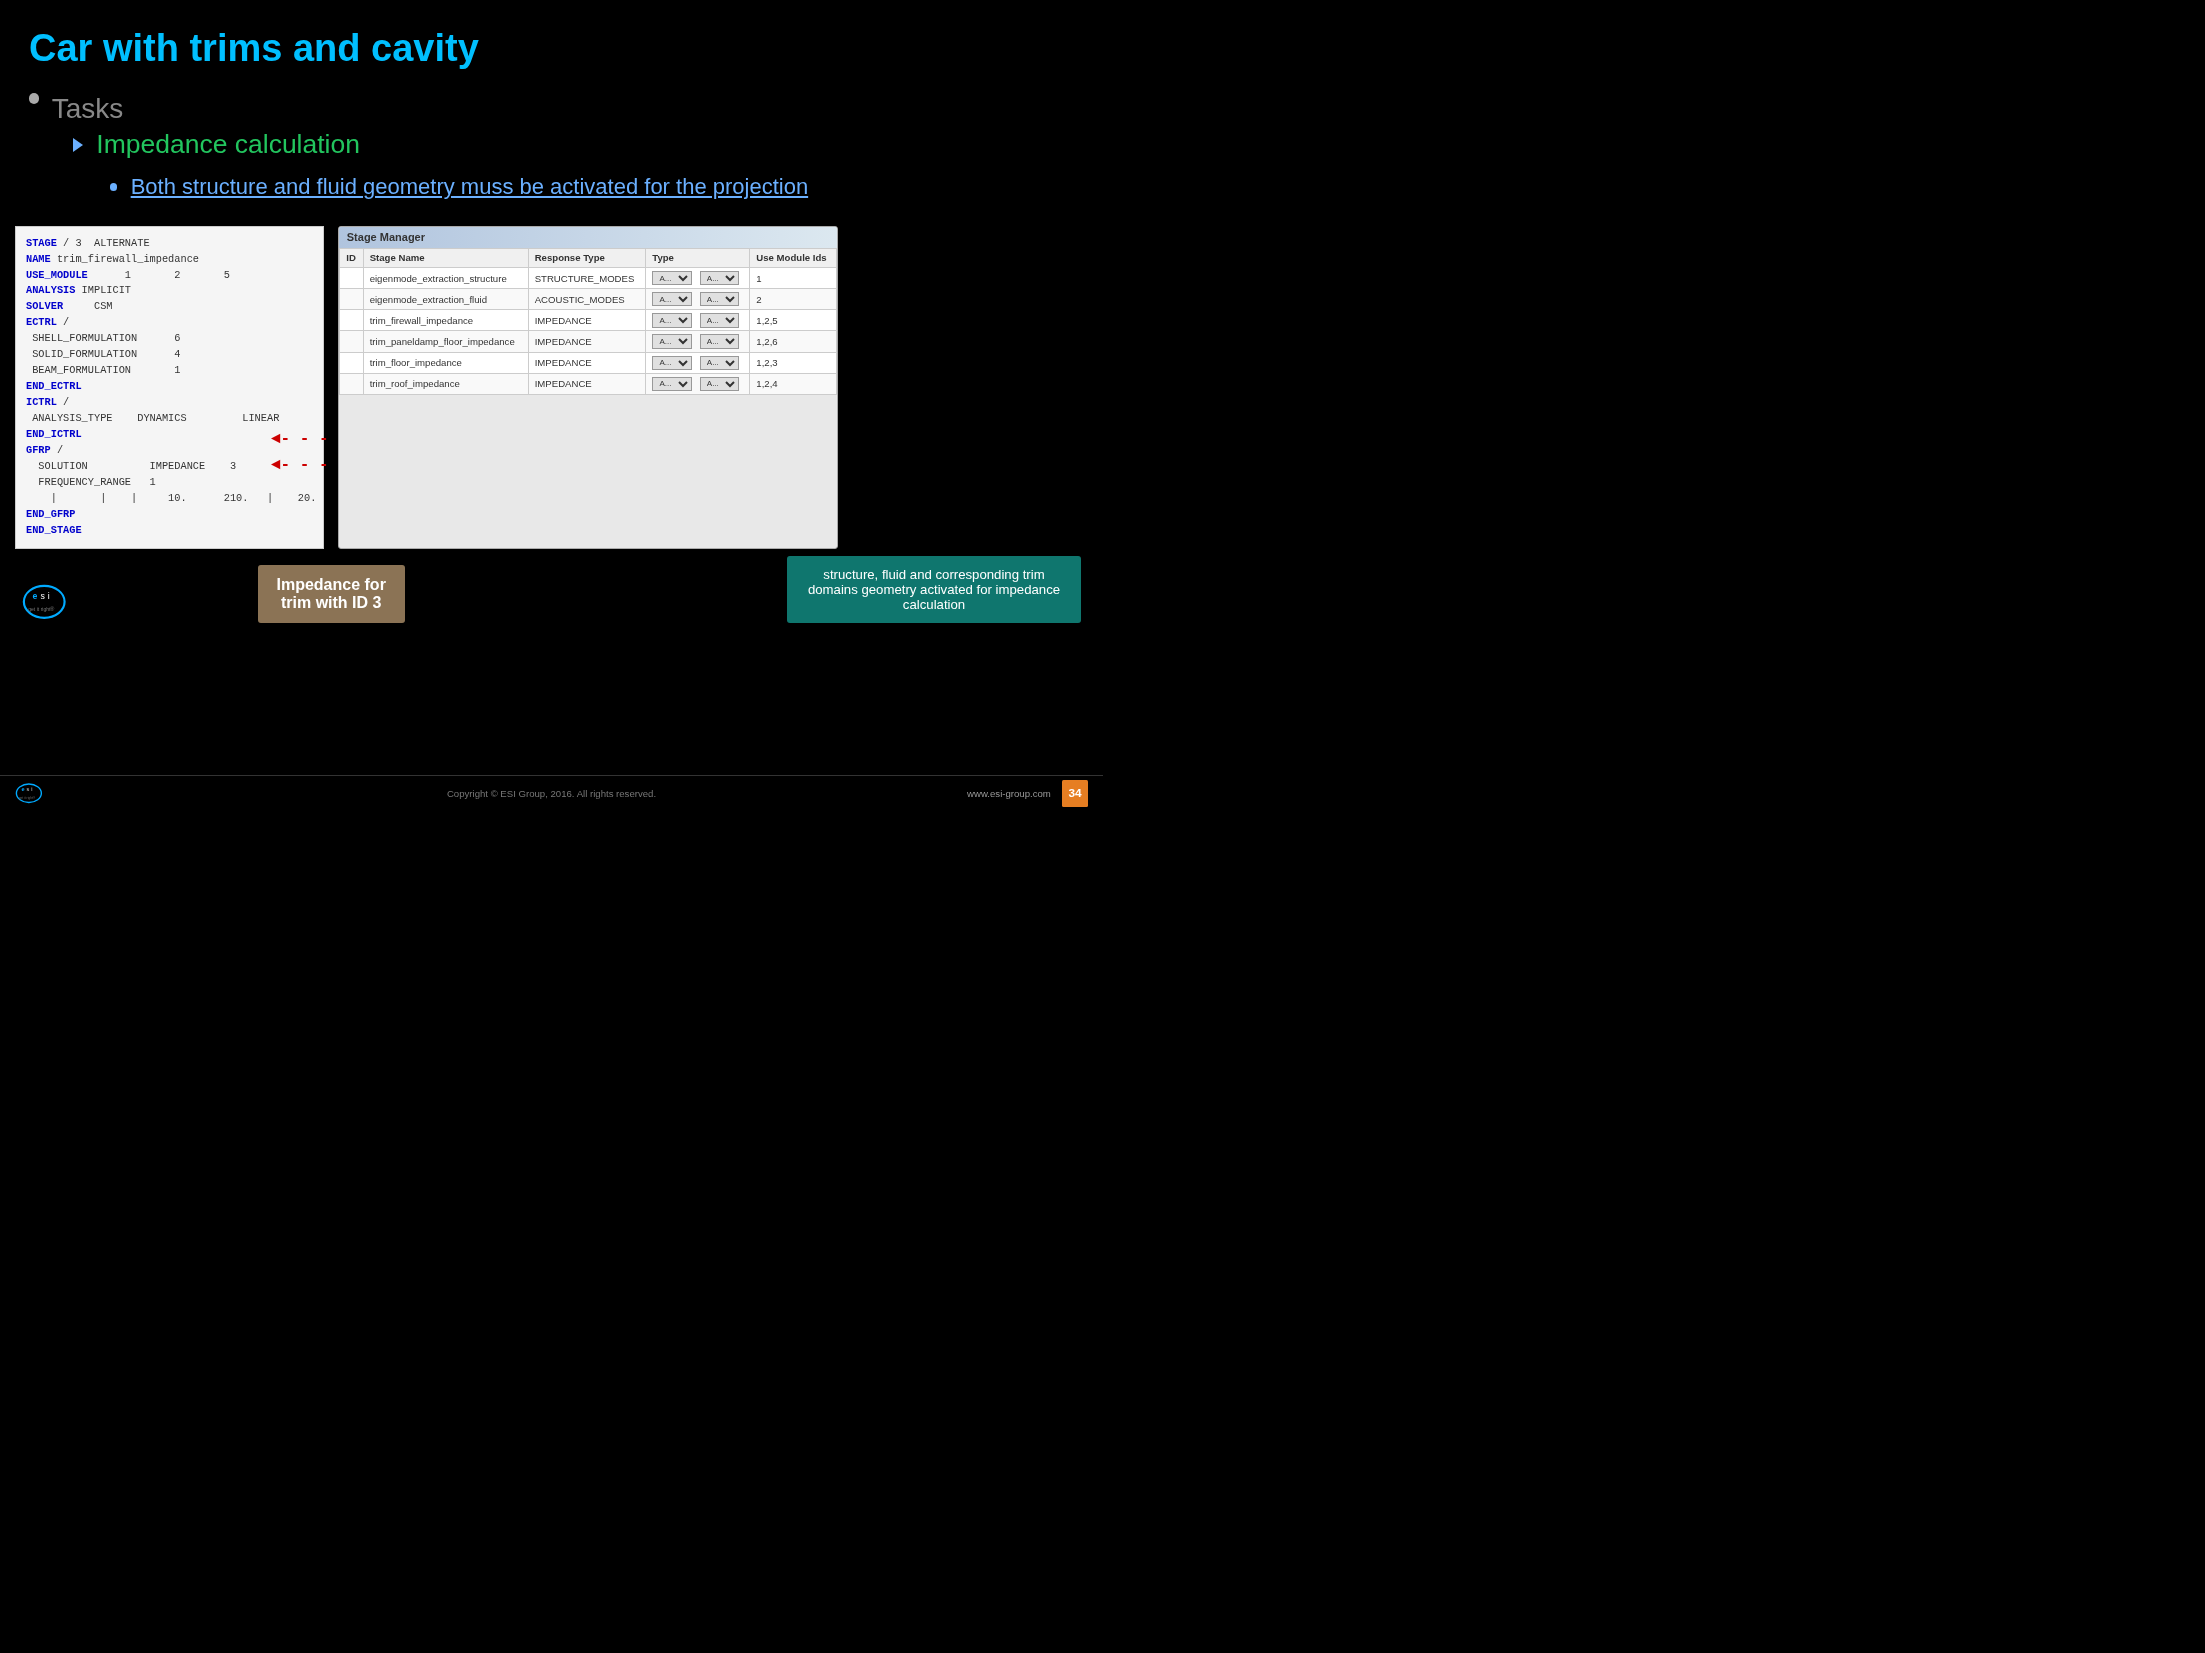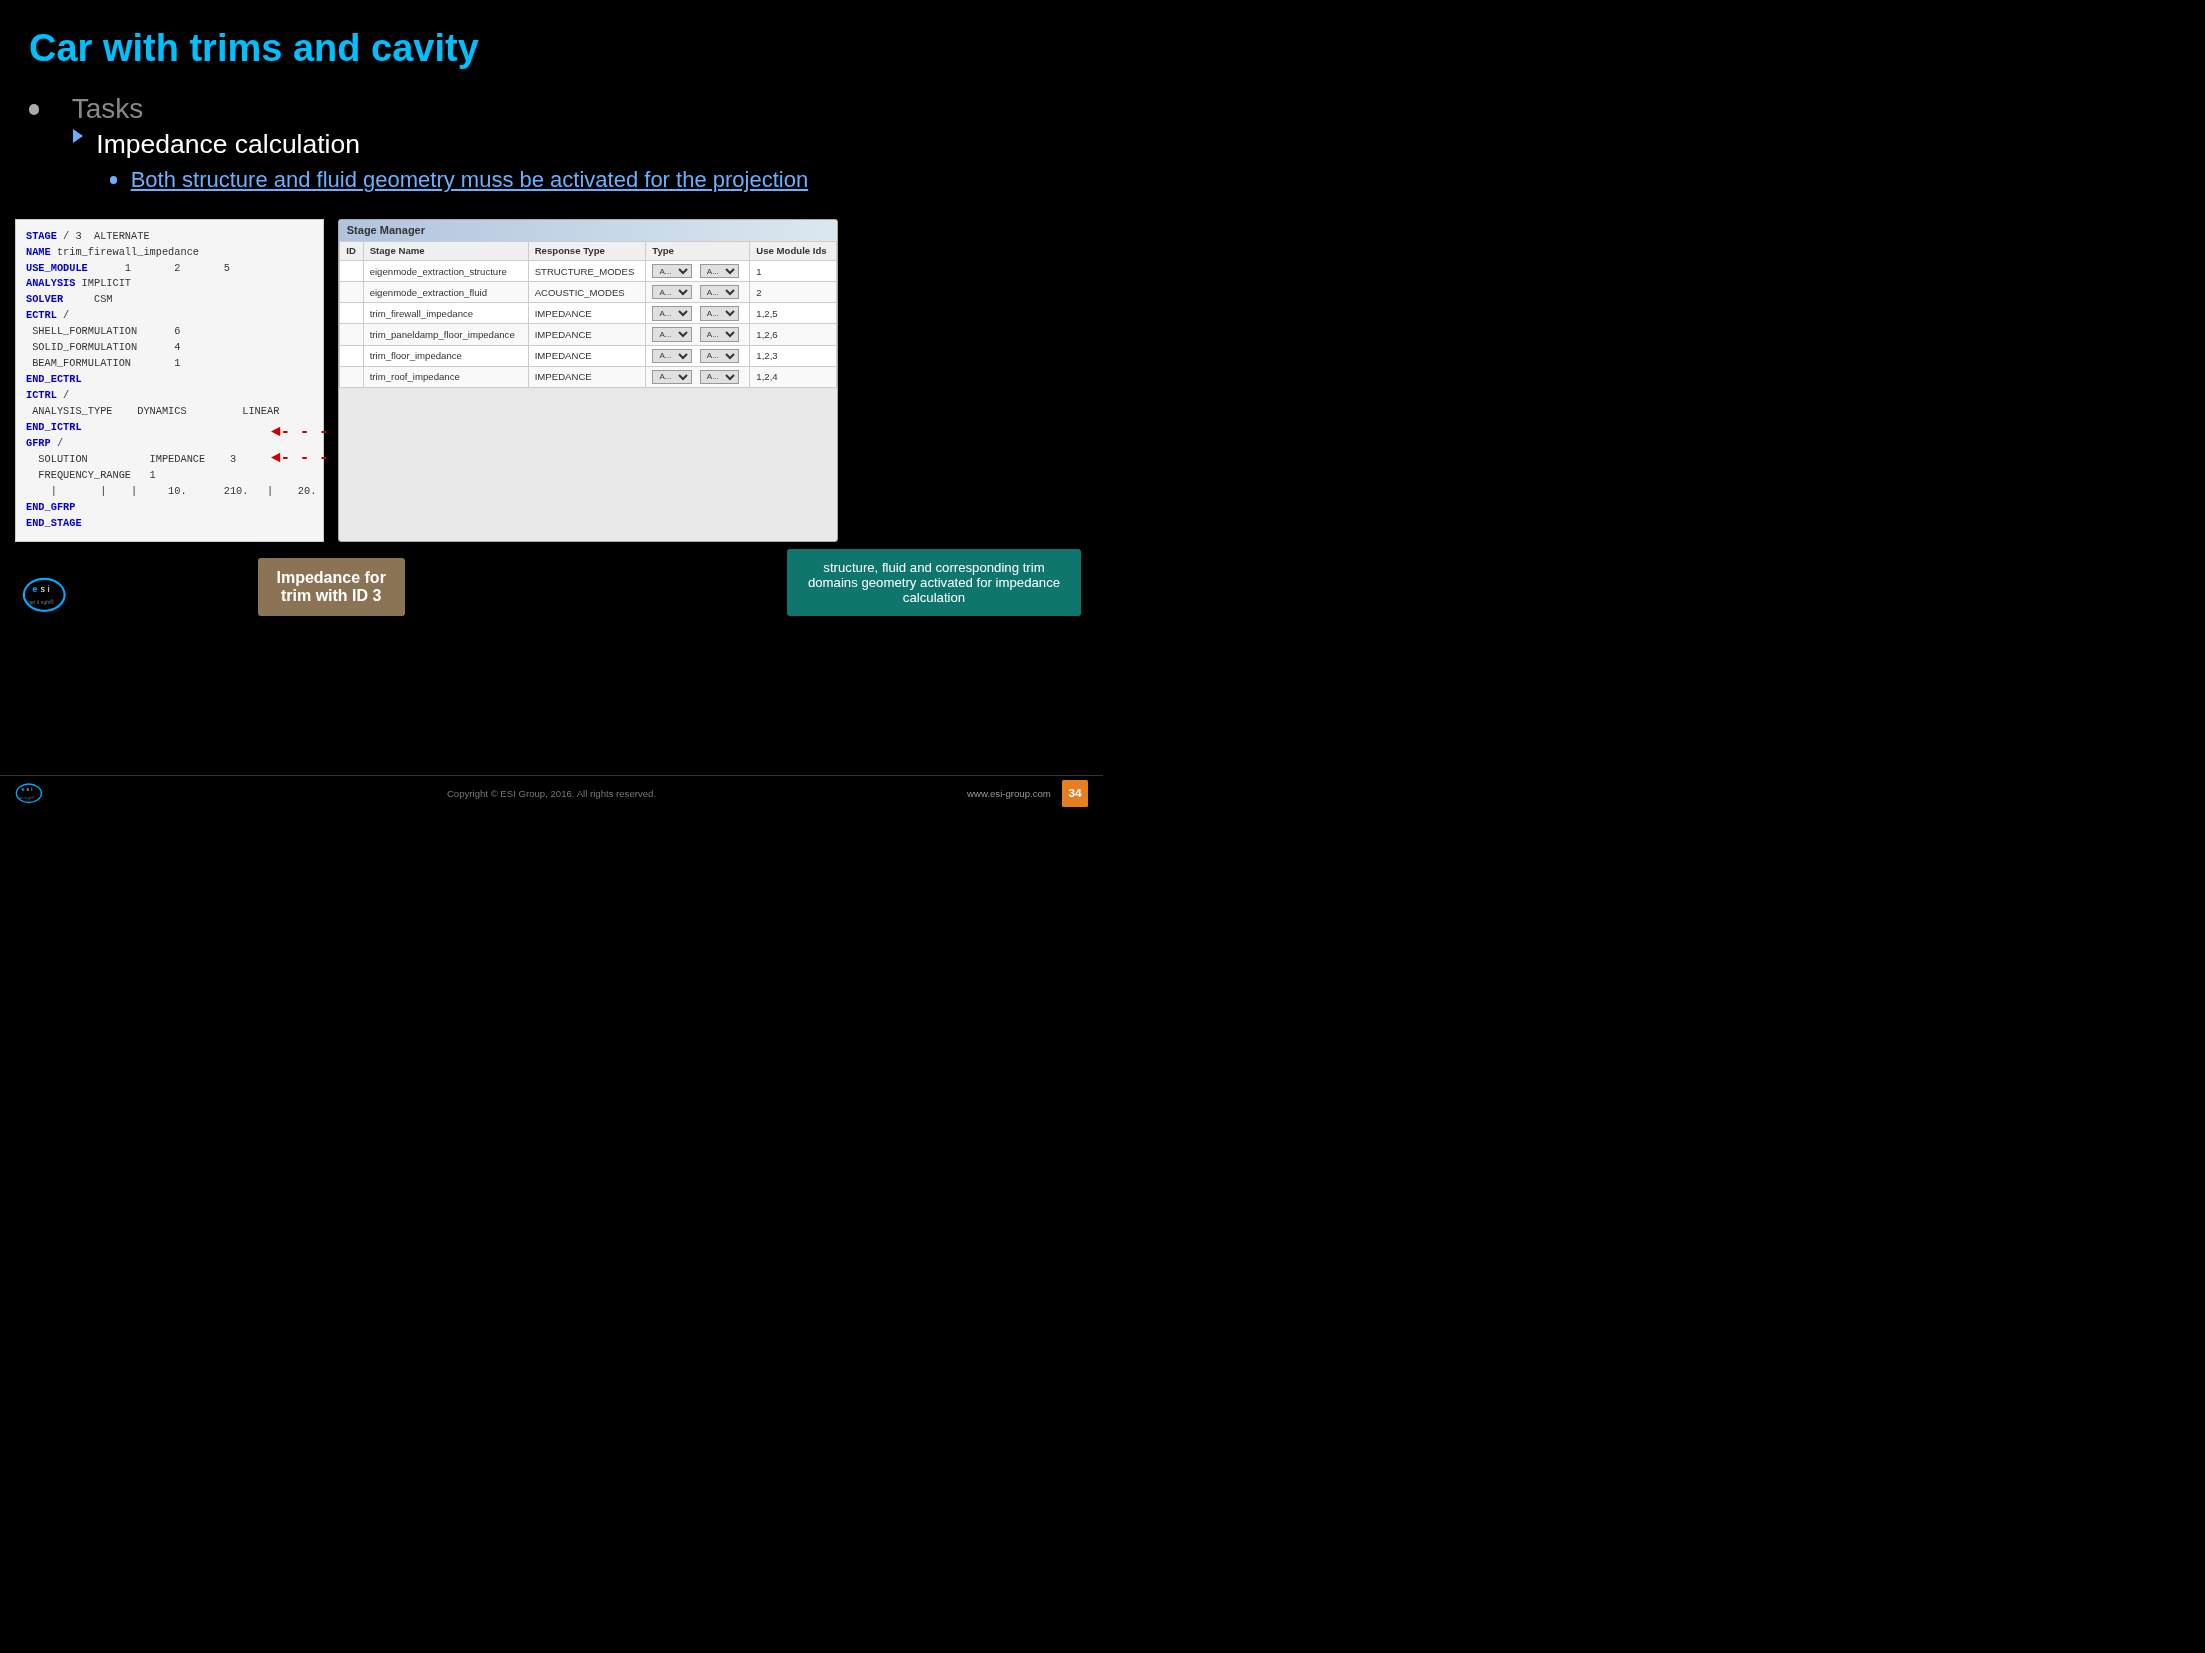--- a/index.html
+++ b/index.html
@@ -37,40 +37,40 @@
     .content-area {
       padding: 14.7px 29px 7.4px 29px;
     }
     .tasks-section {
       margin-bottom: 11px;
     }
     .tasks-label {
       font-size: 28px;
       color: #888;
       display: flex;
-      align-items: center;
-      gap: 25px;
+      align-items: flex-start;
+      gap: 5px;
       margin-bottom: 3.7px;
     }
     .bullet-dot {
       display: inline-block;
       width: 10.3px;
       height: 10.3px;
       background: #aaa;
       border-radius: 50%;
       margin-right: 7.4px;
     }
     .sub-item {
       margin-left: 44px;
       font-size: 26.5px;
-      color: #ffffff;
-      display: flex;
-      align-items: flex-start;
+      color: #22c55e;
+      display: flex;
+      align-items: center;
       gap: 5.9px;
-      margin-bottom: 7px;
+      margin-bottom: 14px;
     }
     .arrow-right {
       display: inline-block;
       width: 0;
       height: 0;
       border-top: 7.4px solid transparent;
       border-bottom: 7.4px solid transparent;
       border-left: 10.3px solid #6BB0FF;
       margin-right: 7.4px;
     }

